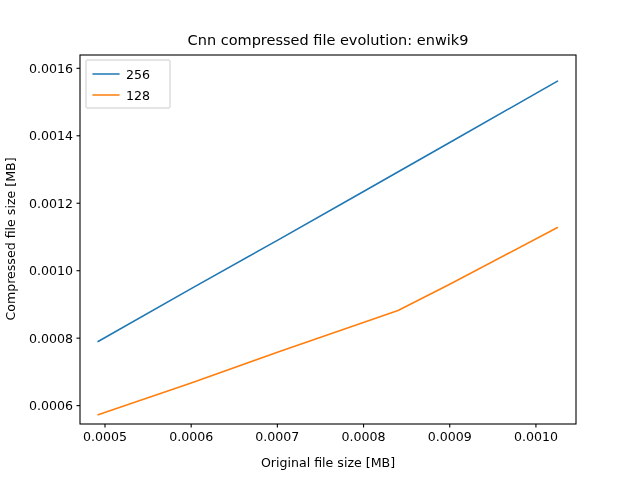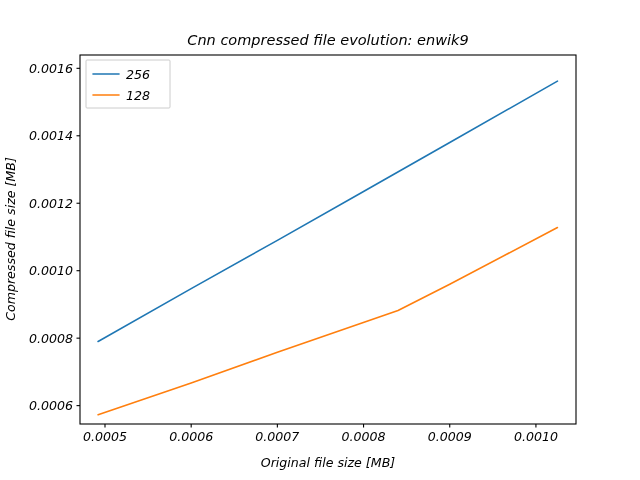--- a/index.html
+++ b/index.html
@@ -14,21 +14,20 @@
     color: #000000;
     overflow: hidden;
     position: relative;
   }
   #figure {
     position: absolute;
     left: 0; top: 0;
     width: 640px;
     height: 480px;
     background: #ffffff;
-    font-style: italic;
   }
   #chart-svg {
     position: absolute;
     left: 0; top: 0;
   }
   .tick-label {
     font-size: 12.6px;
     fill: #000000;
     font-family: "DejaVu Sans", sans-serif;
   }

